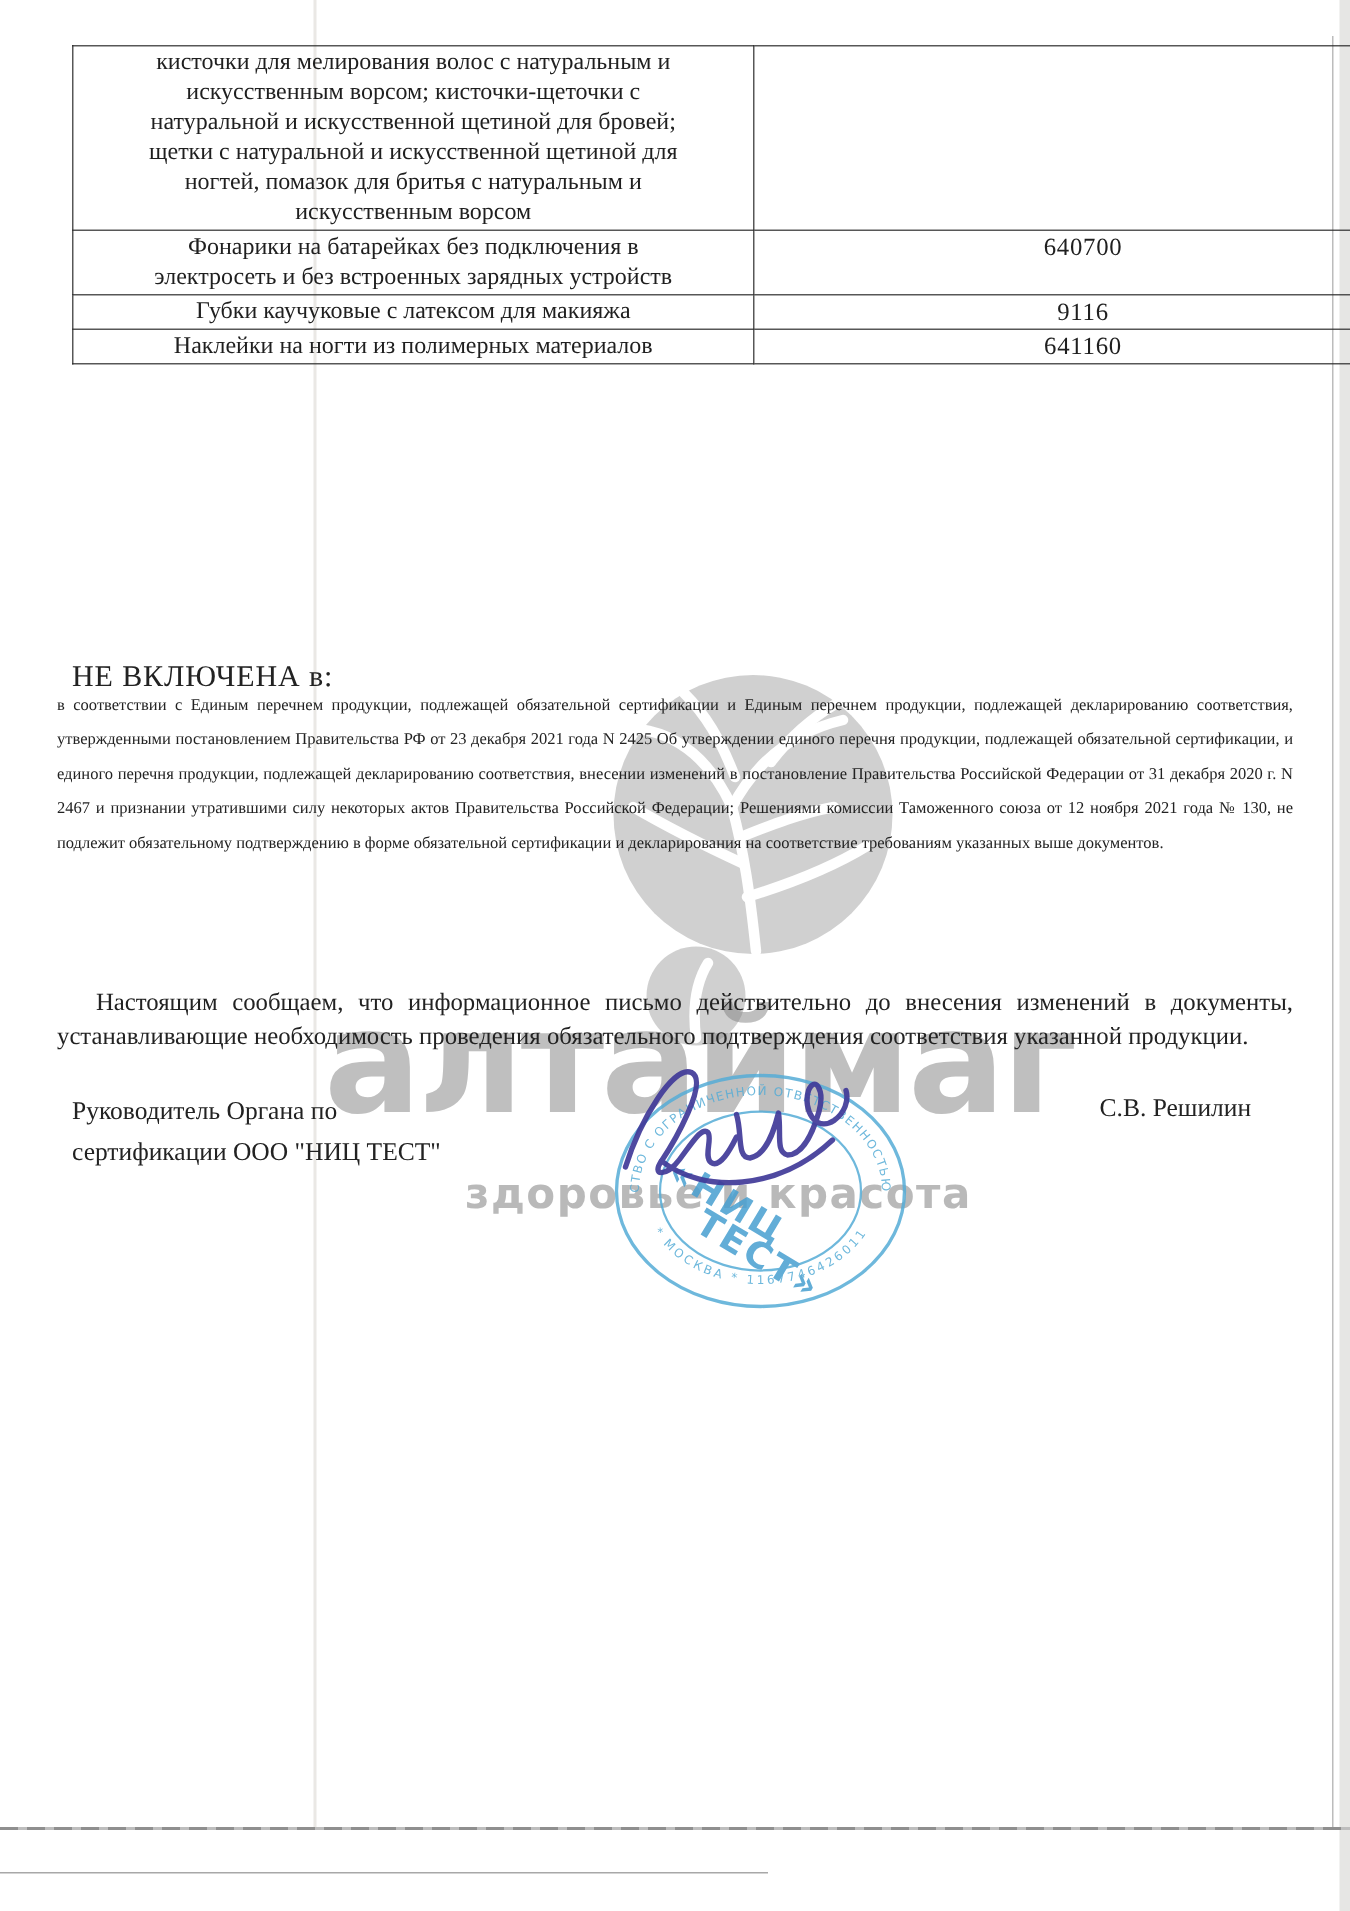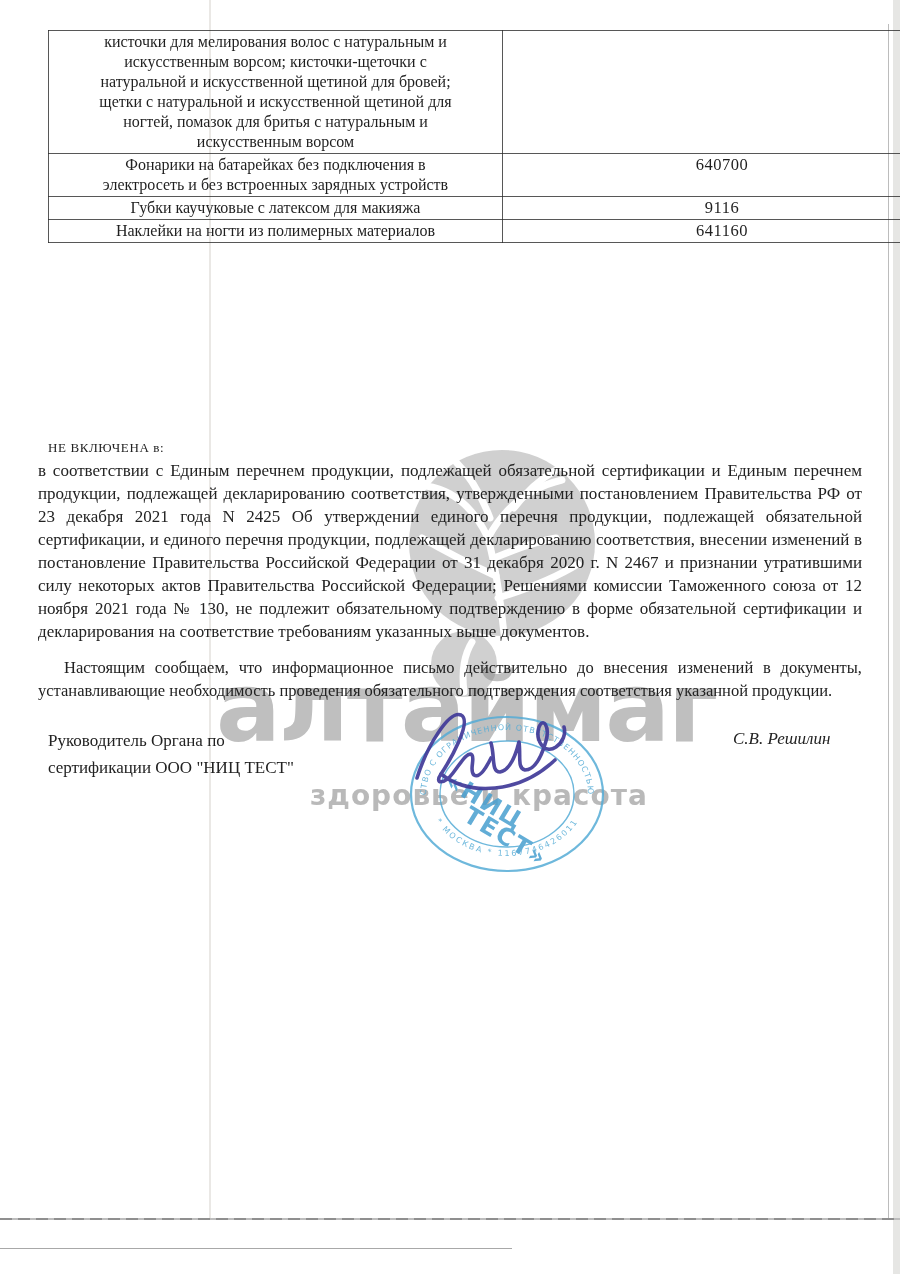--- a/index.html
+++ b/index.html
@@ -15,26 +15,26 @@
   .scan-bottom2{left:0;top:1248px;width:512px;height:1px;background:#a8a8a8;}
   
   .codes-table{position:absolute;left:48px;top:30px;width:894px;border-collapse:collapse;
       table-layout:fixed;z-index:5;}
   .codes-table td{border:1px solid rgba(45,45,45,.8);font-size:16px;line-height:20px;
       text-align:center;white-space:pre-line;padding:1px 14px;color:#1f1f1f;}
   .codes-table td.c-desc{width:425px;vertical-align:middle;}
   .codes-table td.c-code{vertical-align:top;font-size:16.5px;letter-spacing:.5px;}
   
   .doc-text{position:absolute;z-index:5;}
-  .not-included-heading{left:48px;top:440px;font-size:13px;letter-spacing:.6px;}
-  .para1{left:38px;top:459px;width:824px;font-size:17px;line-height:23px;text-align:justify;}
+  .not-included-heading{left:48px;top:440px;font-size:20px;letter-spacing:.6px;}
+  .para1{left:38px;top:459px;width:824px;font-size:11px;line-height:23px;text-align:justify;}
   .para2{left:38px;top:656px;width:824px;font-size:16.5px;line-height:23px;text-align:justify;
       text-indent:26px;}
   .sig-role{left:48px;top:727px;font-size:17px;line-height:27px;white-space:pre-line;}
-  .sig-name{left:733px;top:729px;font-size:17px;font-style:italic;}
+  .sig-name{left:733px;top:729px;font-size:17px;}
   
   .brand{position:absolute;left:216px;top:660px;z-index:2;font-family:"DejaVu Sans",sans-serif;
       font-weight:bold;font-size:96px;letter-spacing:-2px;color:rgba(128,128,128,.5);line-height:1;}
   .tagline{position:absolute;left:310px;top:782px;z-index:2;font-family:"DejaVu Sans",sans-serif;
       font-weight:700;font-size:28px;letter-spacing:1px;color:rgba(128,128,128,.55);line-height:1;}
   .emblem{position:absolute;left:392px;top:446px;z-index:1;}
   .stamp{position:absolute;left:402px;top:702px;z-index:3;}
   .ink{position:absolute;left:403px;top:698px;z-index:4;}
 </style>
 </head>

